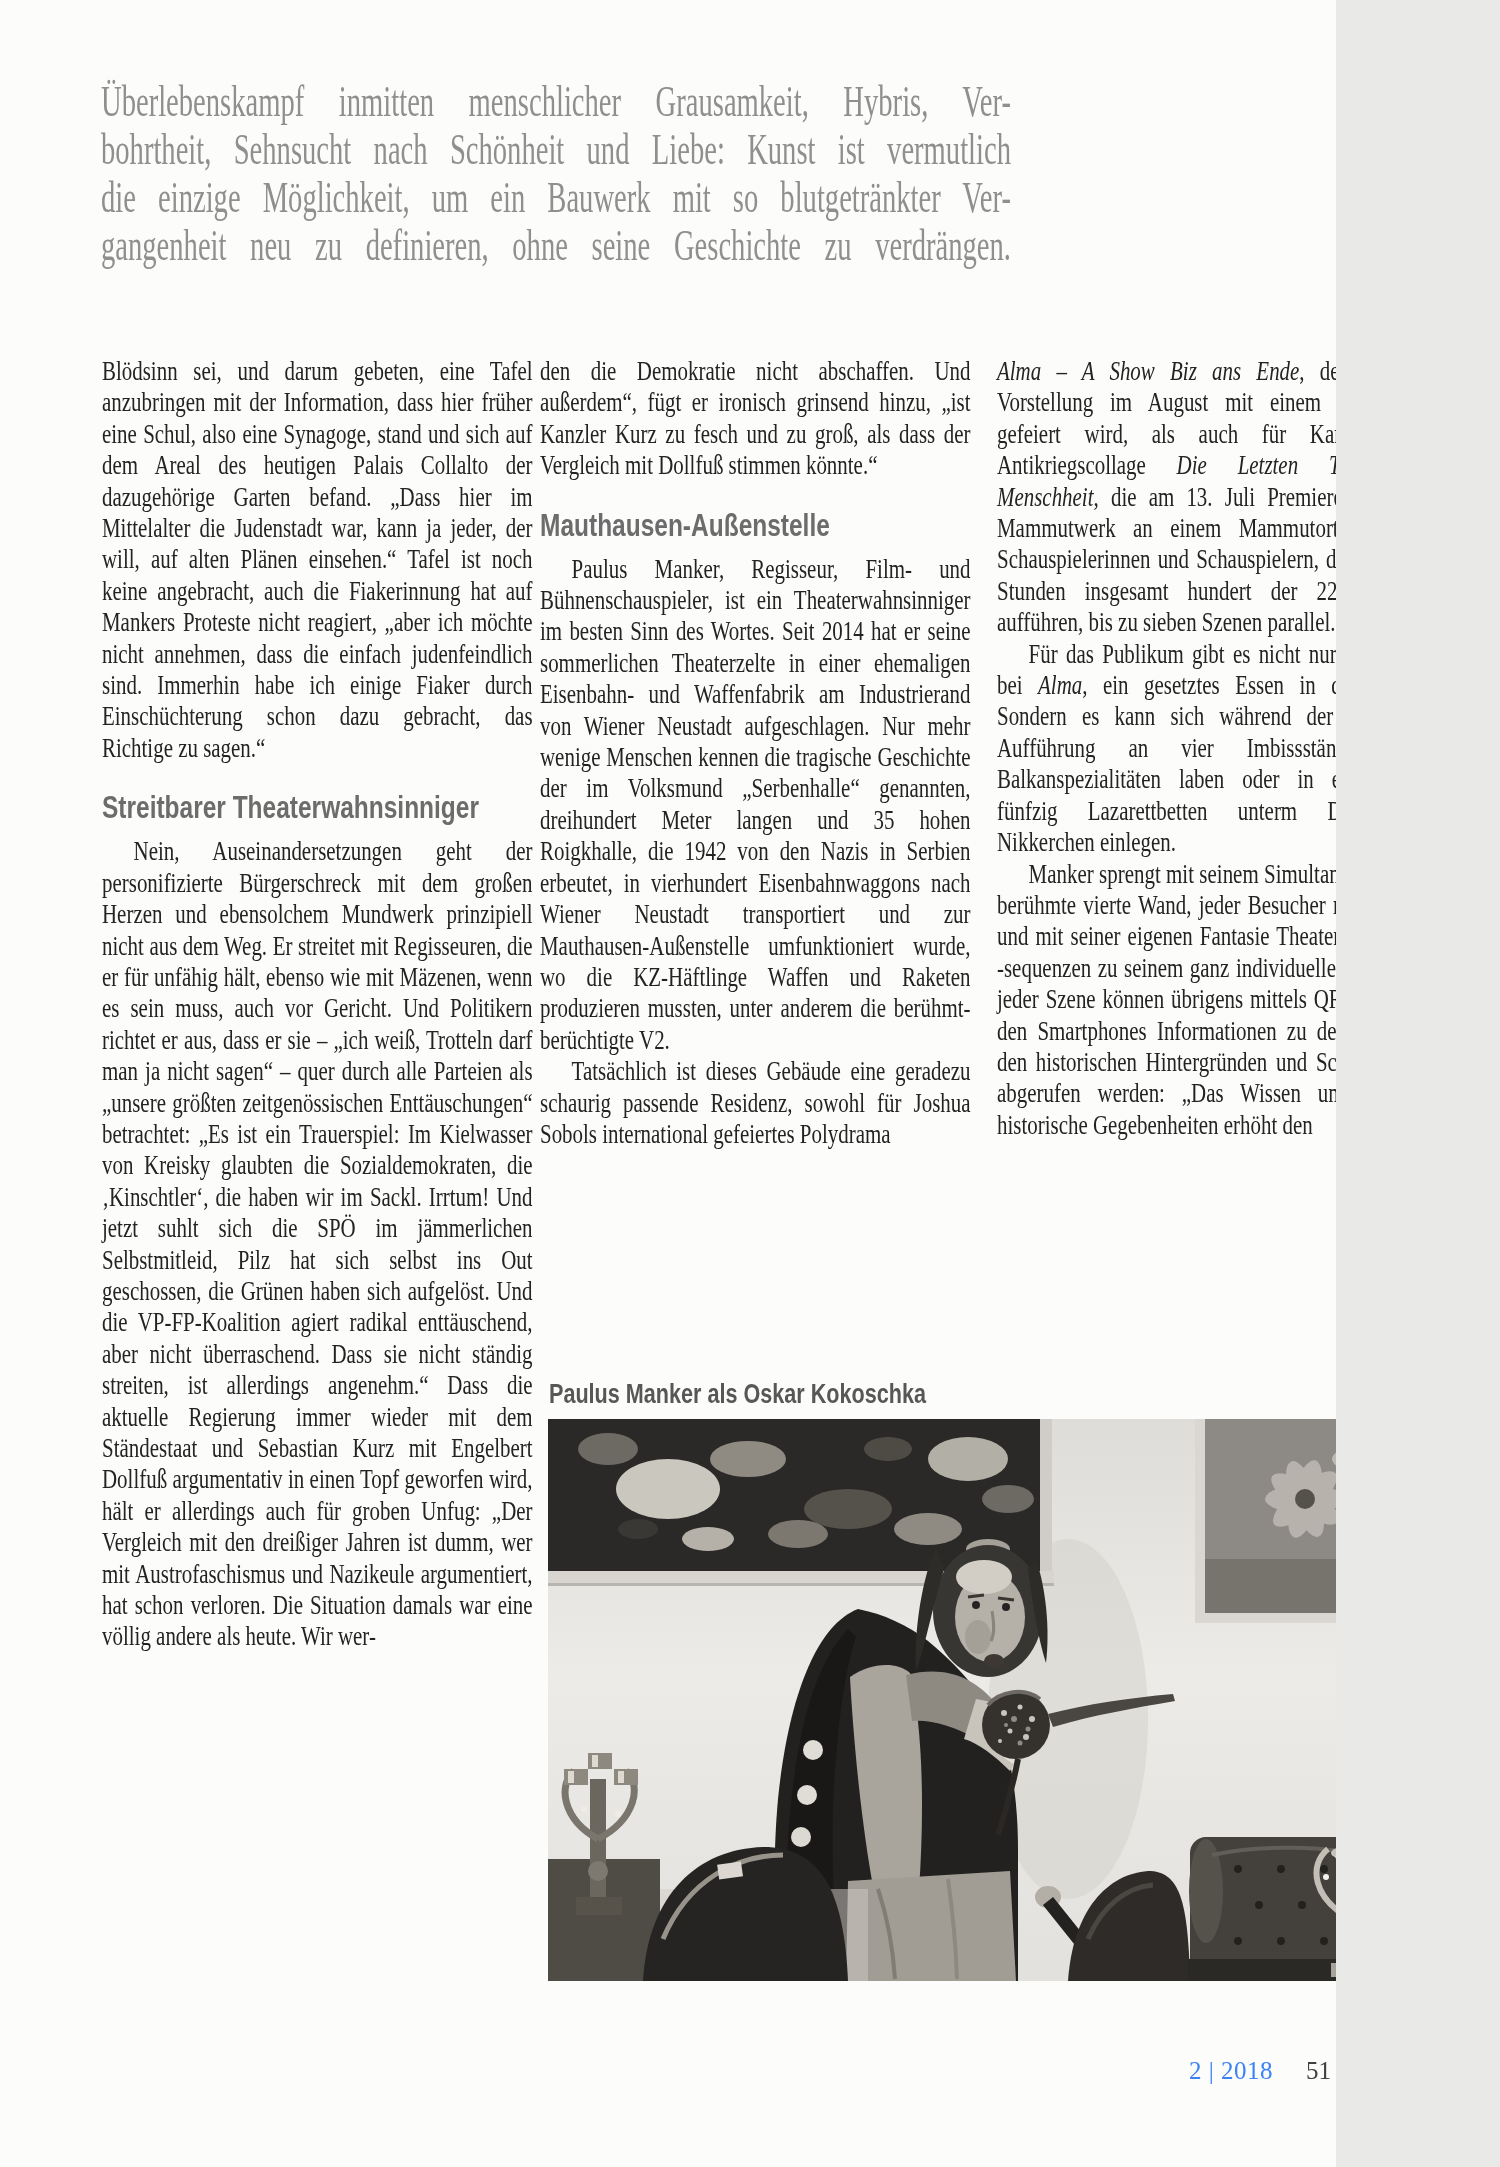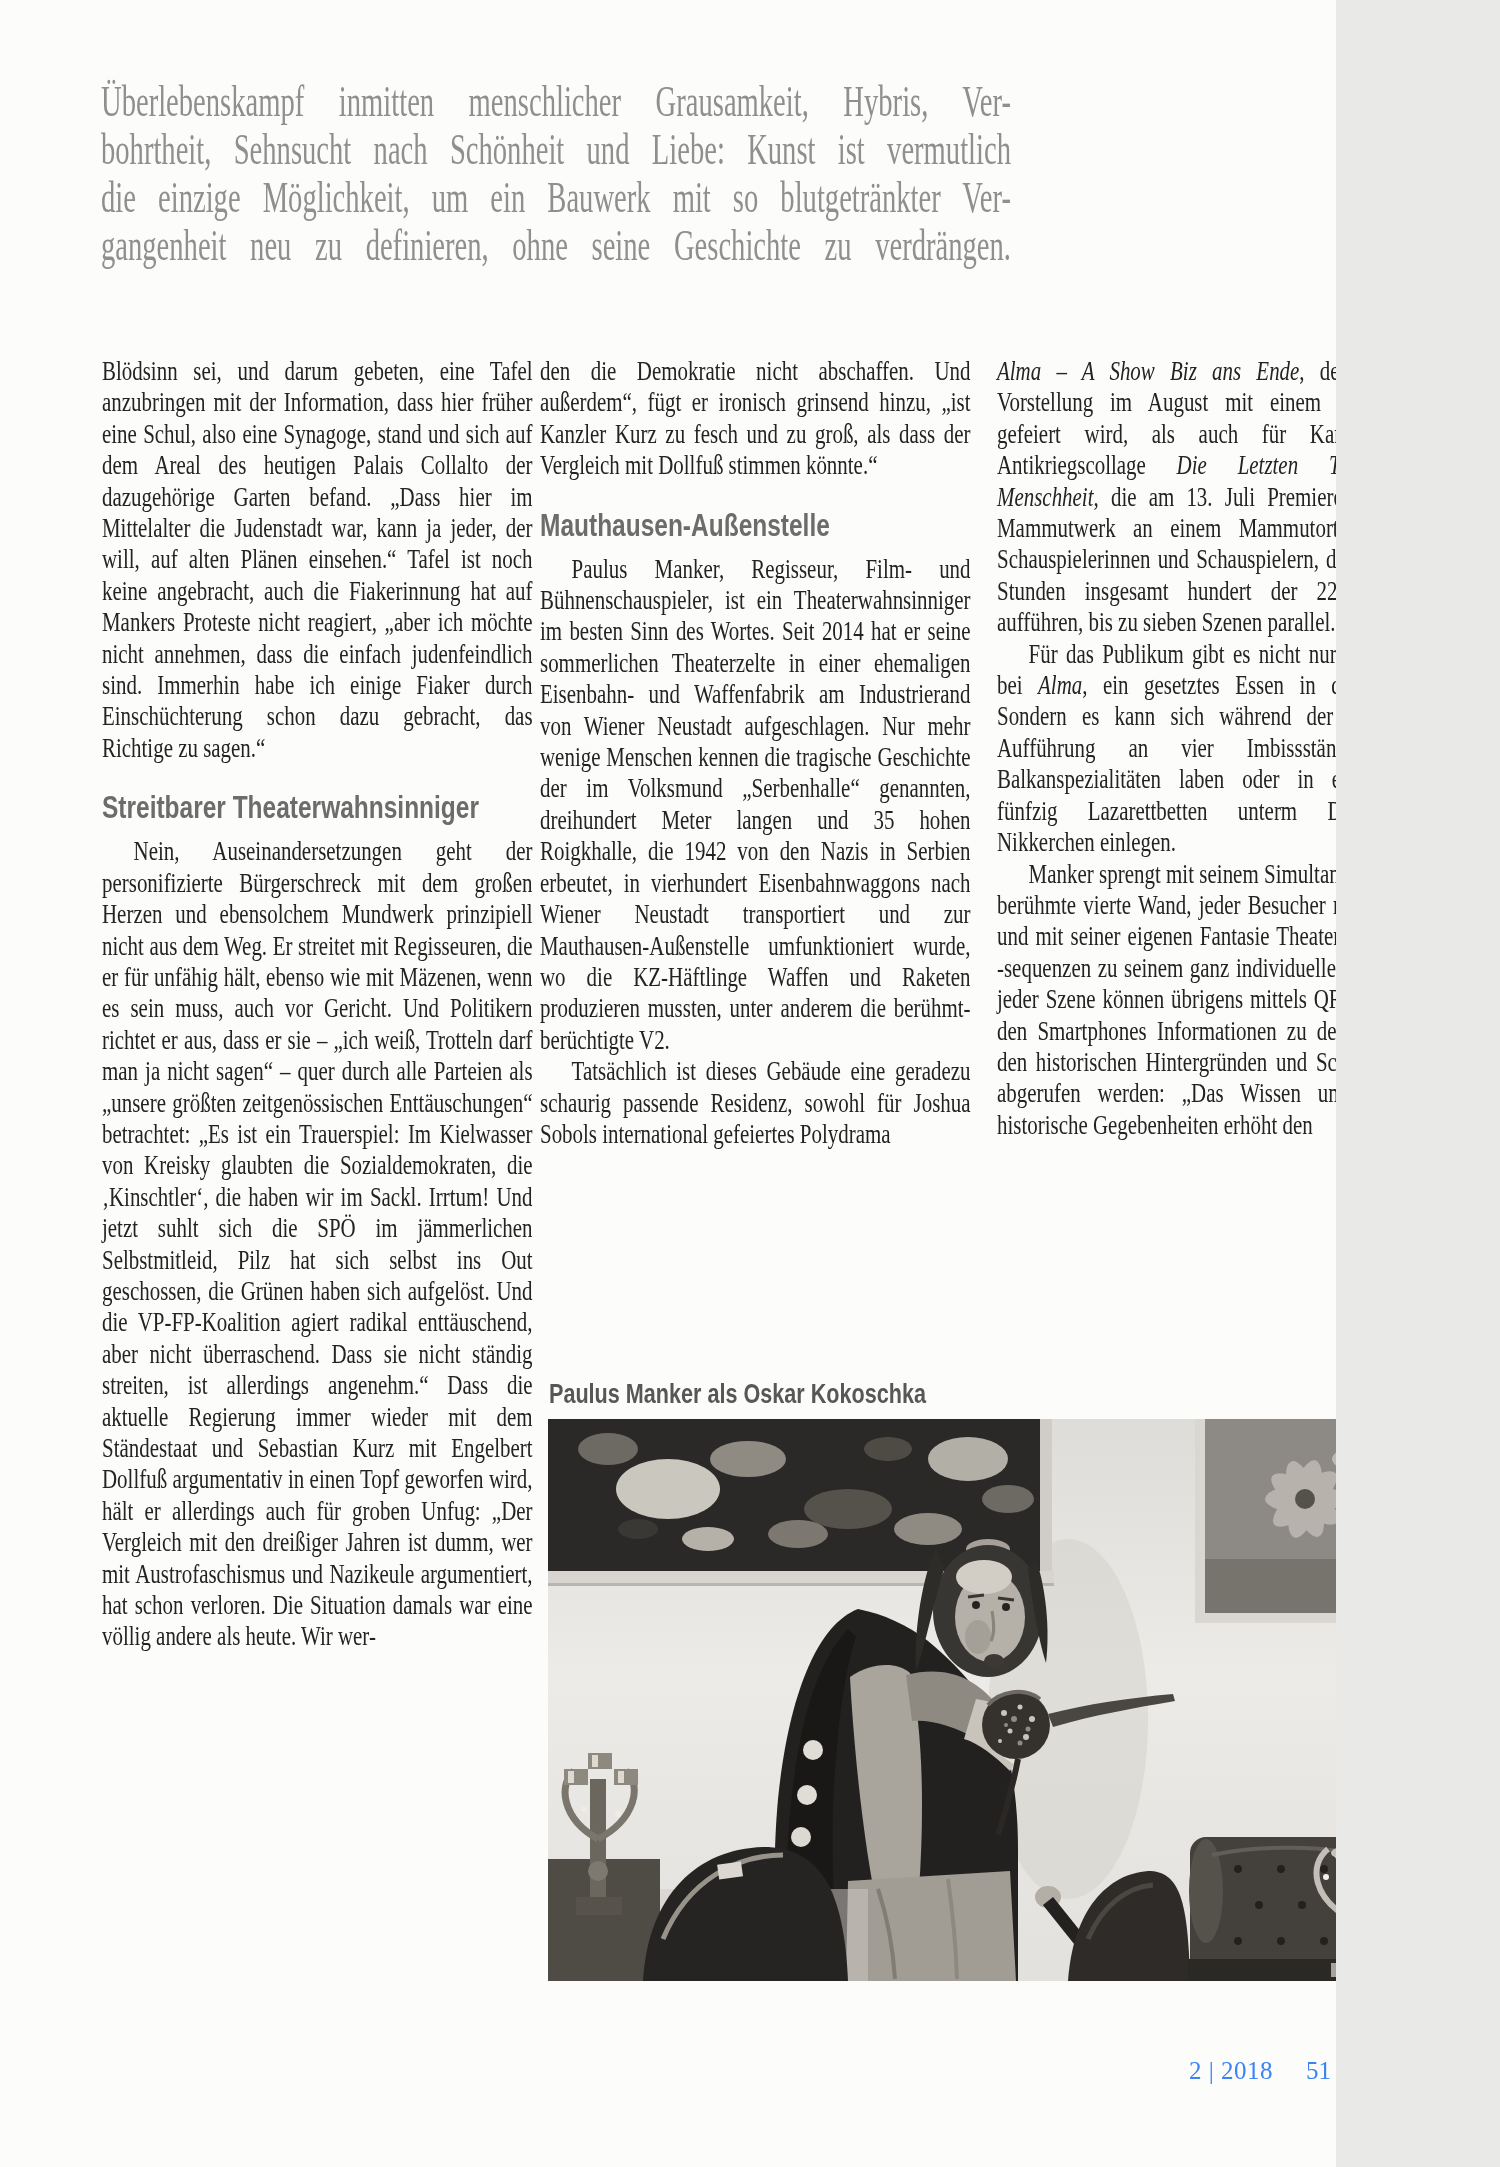--- a/index.html
+++ b/index.html
@@ -23,21 +23,21 @@
   
   .caption{position:absolute;left:549px;top:1379px;width:470px;transform:scaleX(0.8);
        transform-origin:0 0;font-family:"Liberation Sans",sans-serif;font-weight:bold;
        font-size:27px;color:#575757;white-space:nowrap;}
   .photo{position:absolute;left:548px;top:1419px;width:866px;height:562px;z-index:1;}
   .credit{position:absolute;left:1420px;top:1421px;writing-mode:vertical-rl;
        font-family:"Liberation Sans",sans-serif;font-weight:bold;font-size:12.5px;
        letter-spacing:1.6px;color:#3e3e3e;}
   
   .footer-issue{position:absolute;left:1183px;top:2057px;font-size:25px;color:#3b82f6;letter-spacing:.5px;margin-left:6px;}
-  .footer-page{position:absolute;left:1306px;top:2057px;font-size:25px;color:#3b82f6;}
+  .footer-page{position:absolute;left:1306px;top:2057px;font-size:25px;color:#404040;}
   .footer-logo{position:absolute;left:1368px;top:2042px;font-family:"DejaVu Serif",serif;
        font-style:italic;font-weight:bold;font-size:46px;letter-spacing:-2px;
        color:var(--logo,#8e8e8e);transform:skewX(-8deg);}
 </style>
 </head>
 <body>
 
 <div class="page" style="--subhead: #6c6c6c; --body: #232323; --intro: #8f8f8f; --logo: #8e8e8e;">
 
   <div class="intro">

